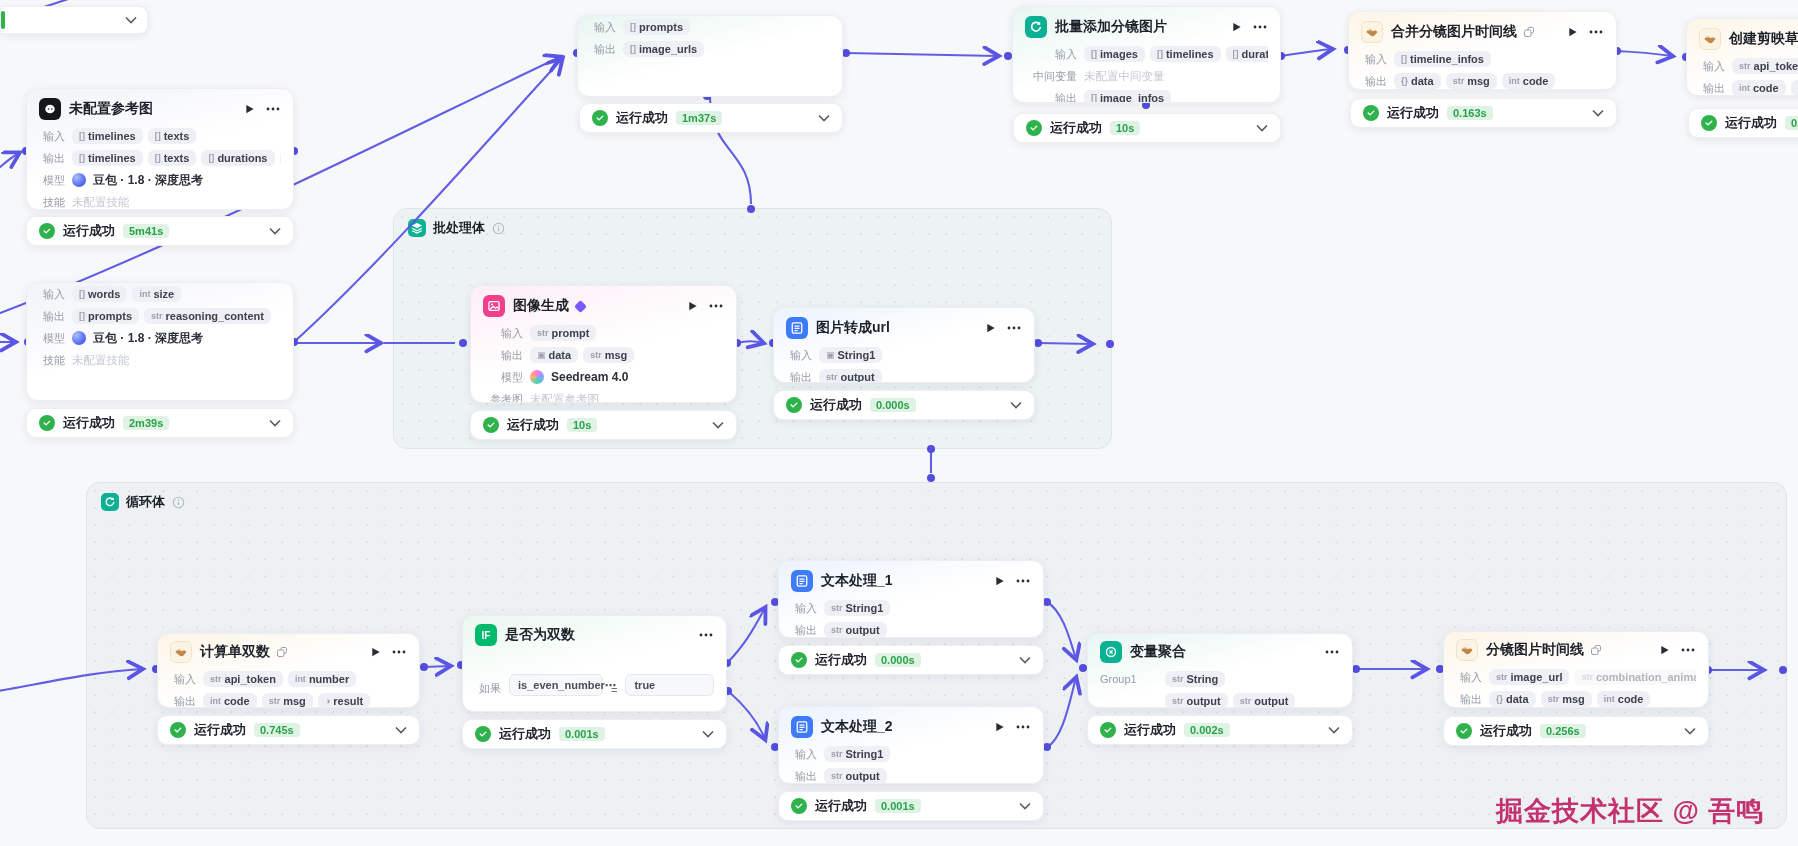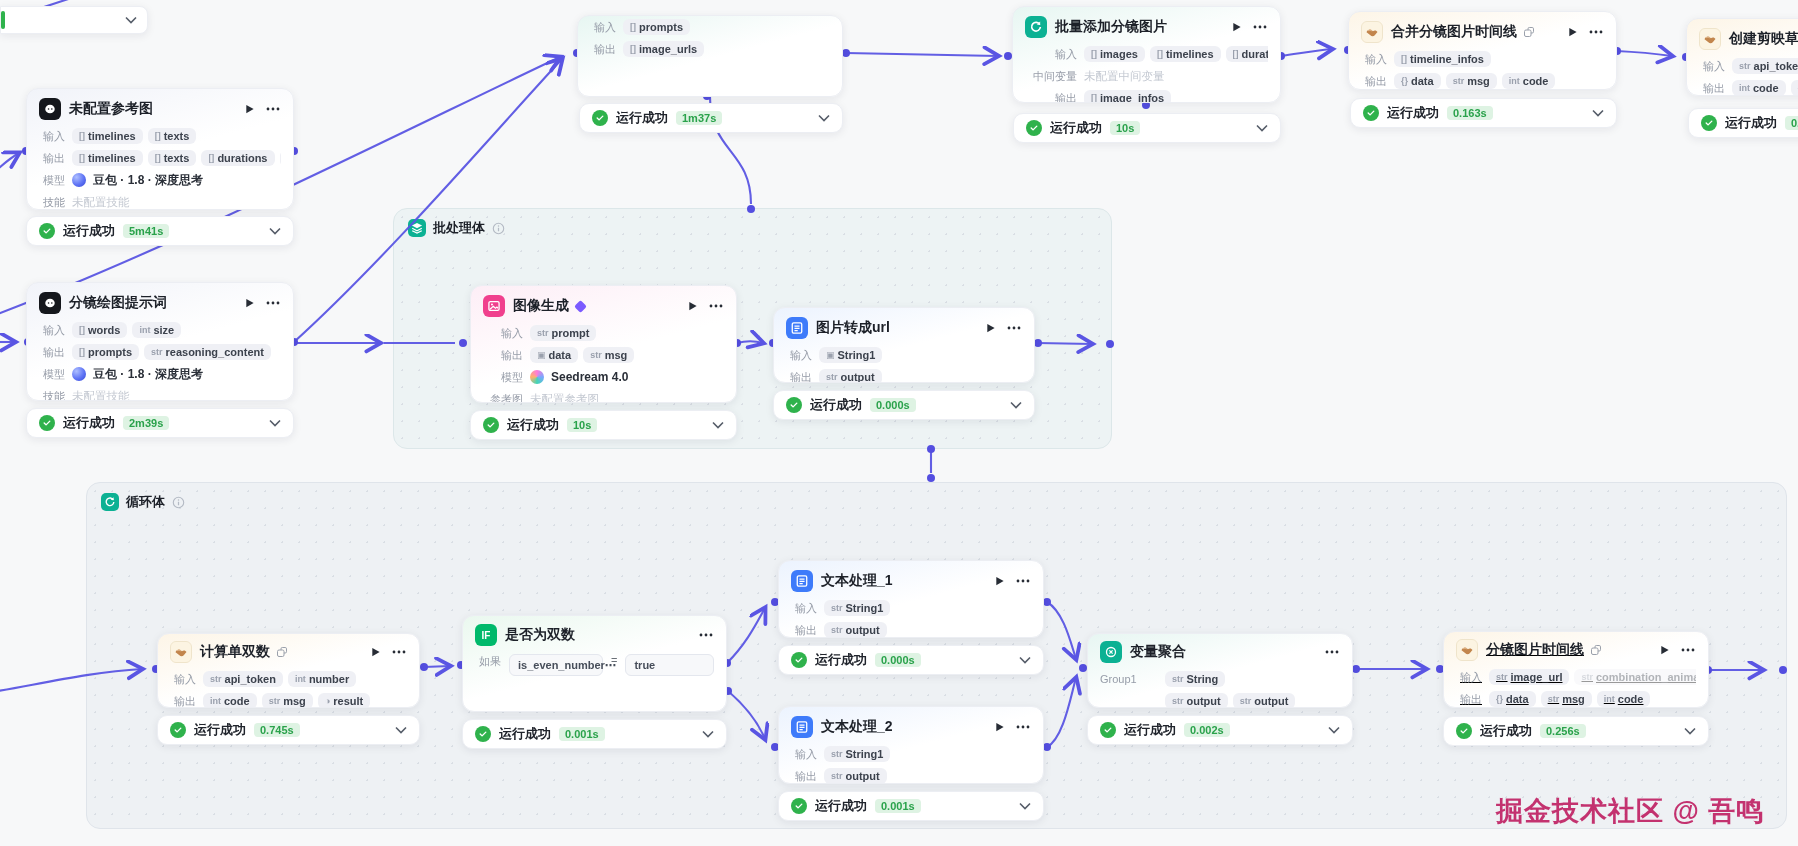--- a/index.html
+++ b/index.html
@@ -48,21 +48,21 @@
   .pill.fade{opacity:.4;}
   .mval{font-size:12px;color:#2a2f38;font-weight:600;white-space:nowrap;}
   .mval.empty{color:#c3c8d1;font-weight:400;font-size:11.5px;}
   .mlogo{width:14px;height:14px;border-radius:50%;flex:none;
          background:radial-gradient(circle at 32% 30%,#aebfff 0%,#5f74f5 55%,#3447d4 100%);}
   .mlogo.seed{background:conic-gradient(#ff7ad9,#7aa8ff,#42d6b5,#ffb26b,#ff7ad9);}
   
   .cbox{background:#f7f8fa;border:1px solid #e4e7ee;border-radius:6px;height:22px;display:flex;
         align-items:center;padding:0 8px;font-size:11px;color:#474e5a;font-weight:600;box-sizing:border-box;}
   .cop{font-size:11px;color:#6a7077;flex:none;}
-  .ifrow{display:flex;align-items:flex-start;gap:8px;padding:3px 12px;}
+  .ifrow{display:flex;align-items:flex-end;gap:8px;padding:3px 12px;margin-top:20px;}
   
   .sbar{position:absolute;z-index:3;background:#fff;border-radius:10px;height:30px;
         box-shadow:0 2px 8px rgba(25,31,55,.08);border:1px solid #eceef3;
         display:flex;align-items:center;gap:8px;padding:0 12px;box-sizing:border-box;}
   .scheck{width:16px;height:16px;border-radius:50%;background:#2fb24c;flex:none;
           display:flex;align-items:center;justify-content:center;}
   .stext{font-size:13px;font-weight:700;color:#20242c;white-space:nowrap;}
   .sdur{background:#def3e3;color:#2aa24b;font-size:11px;font-weight:700;border-radius:4px;padding:1px 6px;white-space:nowrap;}
   .schev{margin-left:auto;display:flex;cursor:pointer;}
   
@@ -256,43 +256,20 @@
     <span class="stext">运行成功</span>
     <span class="sdur">5m41s</span>
     <span class="schev">
         <svg width="12" height="8">
           <path d="M1,1.5 L6,6.5 L11,1.5" stroke="#565d69" stroke-width="1.6" fill="none"></path>
         </svg>
       </span>
   </div>
 
   <div class="node g-llm" style="left:26px;top:282px;width:268px;height:119px;">
-    <div class="nhead">
-      <span class="nicon i-llm">
-        <svg width="16" height="16" viewBox="0 0 22 22">
-            <ellipse cx="11" cy="11" rx="6.5" ry="6" fill="#fff"></ellipse>
-            <circle cx="9" cy="11" r="1.1" fill="#15171c"></circle>
-            <circle cx="13.5" cy="11" r="1.1" fill="#15171c"></circle>
-          </svg>
-      </span>
-      <span class="ntitle">分镜绘图提示词</span>
-      <span class="hsp"></span>
-      <span class="hbtn">
-          <svg width="11" height="12" viewBox="0 0 12 12">
-            <path d="M2.5 1.5 L10.5 6 2.5 10.5 Z" fill="#272c35"></path>
-          </svg>
-        </span>
-      <span class="hbtn">
-          <svg width="14" height="4">
-            <circle cx="2" cy="2" r="1.4" fill="#272c35"></circle>
-            <circle cx="7" cy="2" r="1.4" fill="#272c35"></circle>
-            <circle cx="12" cy="2" r="1.4" fill="#272c35"></circle>
-          </svg>
-        </span>
-    </div>
     <div class="nrow">
         <span class="rlabel w26">输入</span>
         <span class="pills">
           <span class="pill"><span class="t">[]</span>words</span>
           <span class="pill"><span class="t">int</span>size</span>
         </span>
       </div>
     <div class="nrow">
         <span class="rlabel w26">输出</span>
         <span class="pills">
@@ -861,21 +838,21 @@
       </span>
     <span class="stext">运行成功</span>
     <span class="sdur">0.002s</span>
     <span class="schev">
         <svg width="12" height="8">
           <path d="M1,1.5 L6,6.5 L11,1.5" stroke="#565d69" stroke-width="1.6" fill="none"></path>
         </svg>
       </span>
   </div>
 
-  <div class="node g-amber" style="left:1443px;top:631px;width:266px;height:77px;text-decoration:underline;">
+  <div class="node g-amber" style="left:1443px;top:631px;width:266px;height:77px;">
     <div class="nhead" style="padding-top:7px;">
       <span class="nicon i-hand">
         <svg width="16" height="16" viewBox="0 0 22 22">
             <path d="M3.5 11.5 C4.5 7.5 9 6.5 11 8.8 L12.3 10 C14 8 17.5 8.5 18.5 11 L14.8 15.6 C13.2 17.2 10.4 17.2 8.8 15.6 Z" fill="#c2854c"></path>
             <path d="M5.5 9.5 C7 8 9.5 8.2 10.8 9.6" stroke="#e8c39a" stroke-width="1.2" fill="none"></path>
           </svg>
       </span>
       <span class="ntitle">分镜图片时间线</span>
       <span class="lbadge">
         <svg width="12" height="12" viewBox="0 0 12 12">

